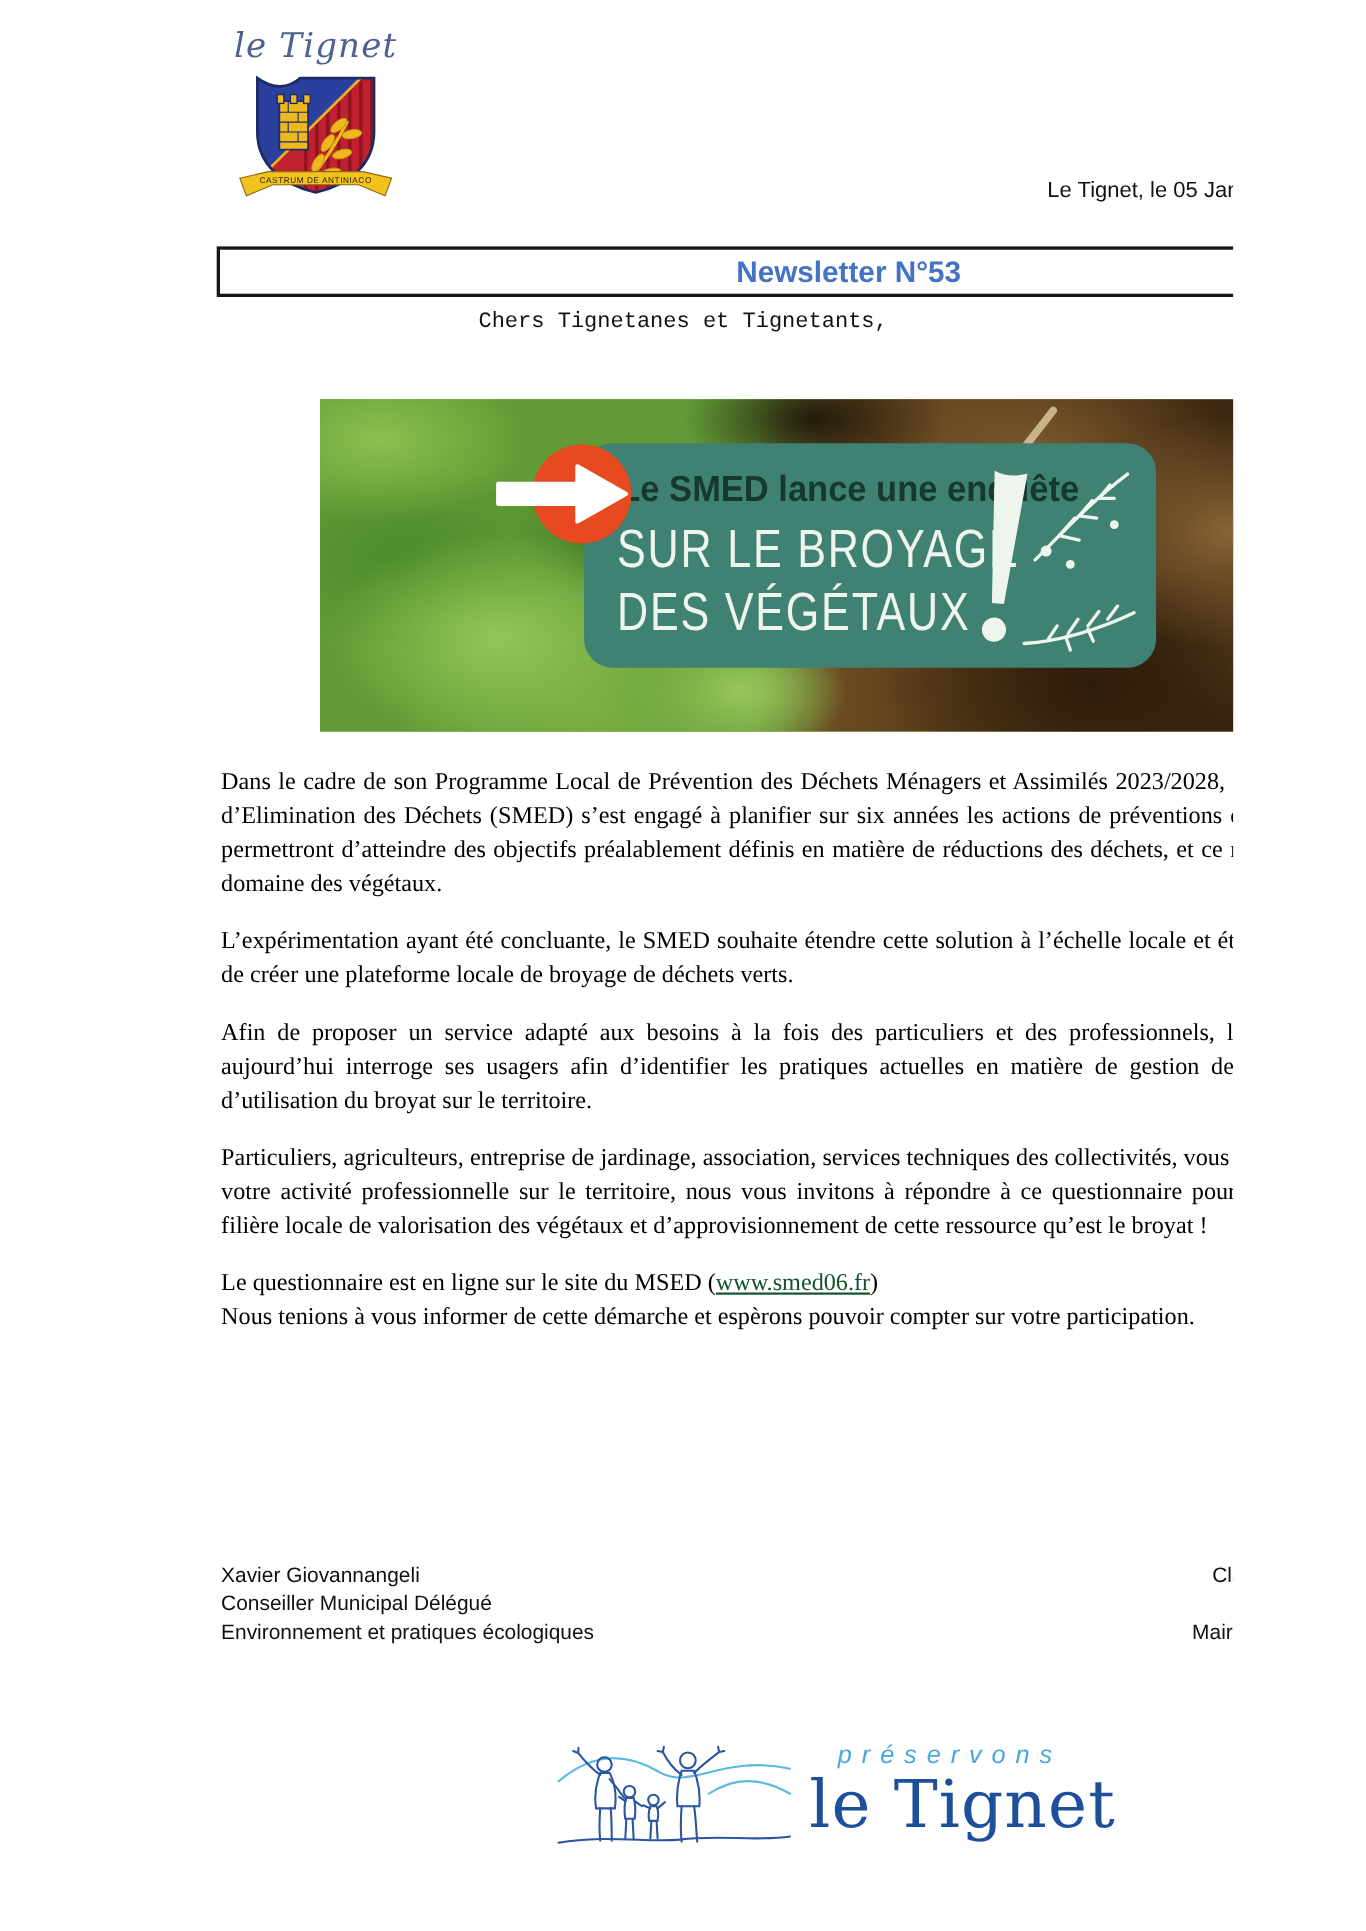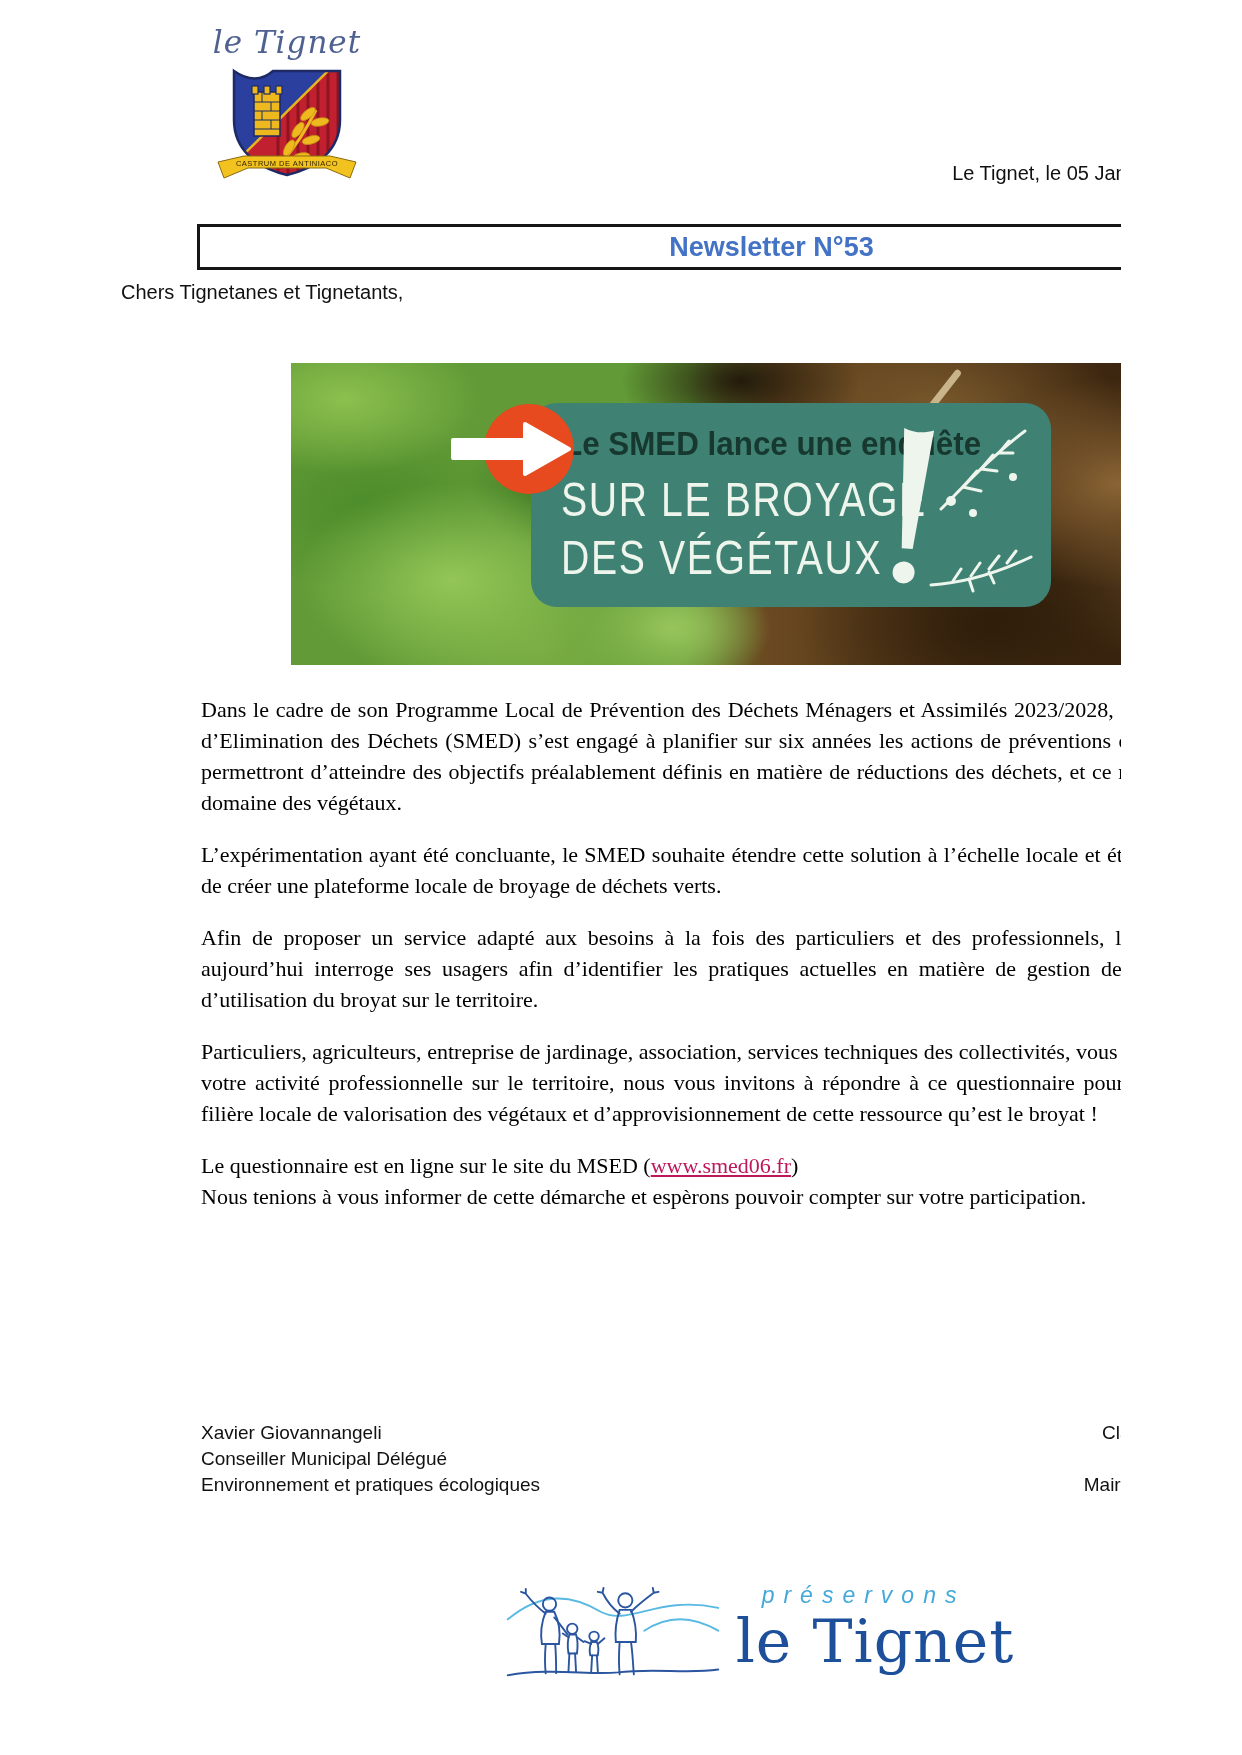--- a/index.html
+++ b/index.html
@@ -16,22 +16,22 @@
   .date{position:absolute;left:0;top:162px;width:1088px;text-align:right;
         font-family:"Liberation Sans",sans-serif;font-size:20px;color:#111;}
 
   
   .title-box{position:absolute;left:76px;top:224px;width:1083px;height:40px;
              border:3px solid #161616;display:flex;align-items:center;justify-content:center;padding-left:30px;}
   .title-box span{font-family:"Liberation Sans",sans-serif;font-weight:bold;
                   font-size:27px;color:#4472c4;}
 
   
-  .greeting{position:absolute;left:0;top:281px;width:100%;text-align:left;
-            font-family:Liberation Sans, sans-serif;font-size:20px;color:#111;}
+  .greeting{position:absolute;left:0;top:281px;width:100%;text-align:center;
+            font-family:Liberation Mono, monospace;font-size:20px;color:#111;}
 
   
   .banner{position:absolute;left:170px;top:363px;width:900px;height:302px;overflow:hidden;
     background-color:#619a36;
     background-image:
       radial-gradient(ellipse 170px 90px at 50% 6%,#231a0b 0%,rgba(35,26,11,0) 70%),
       radial-gradient(ellipse 220px 120px at 6% 12%,#8cc04e 0%,rgba(140,192,78,0) 62%),
       radial-gradient(ellipse 240px 150px at 18% 72%,#93c657 0%,rgba(147,198,87,0) 65%),
       radial-gradient(ellipse 200px 130px at 33% 38%,#2f6b1e 0%,rgba(47,107,30,0) 60%),
       radial-gradient(ellipse 230px 140px at 9% 48%,#4c8c2a 0%,rgba(76,140,42,0) 62%),
@@ -57,21 +57,21 @@
   .panel-line2{top:68px;}
   .panel-line3{top:126px;}
   .bang{position:absolute;left:352px;top:18px;width:60px;height:180px;}
   .sprigs{position:absolute;left:392px;top:14px;width:120px;height:190px;}
 
   
   .body-text{position:absolute;left:80px;top:694px;width:1086px;font-size:22px;
              line-height:31px;text-align:justify;}
   .body-text p{margin:0 0 21px 0;}
   .body-text p.tight{margin:0;}
-  .body-text a{color:#be185d;text-decoration:underline;cursor:pointer;}
+  .body-text a{color:#14532d;text-decoration:underline;cursor:pointer;}
 
   
   .signatures{position:absolute;left:80px;top:1420px;width:1086px;
               font-family:"Liberation Sans",sans-serif;font-size:19px;line-height:25.8px;color:#111;}
   .sig-left{position:absolute;left:0;top:0;}
   .sig-right{position:absolute;left:852px;top:0;width:210px;text-align:center;}
   .sig-spacer{height:25.8px;}
 
   
   .footer-logo{position:absolute;left:0;top:1578px;width:1242px;display:flex;

